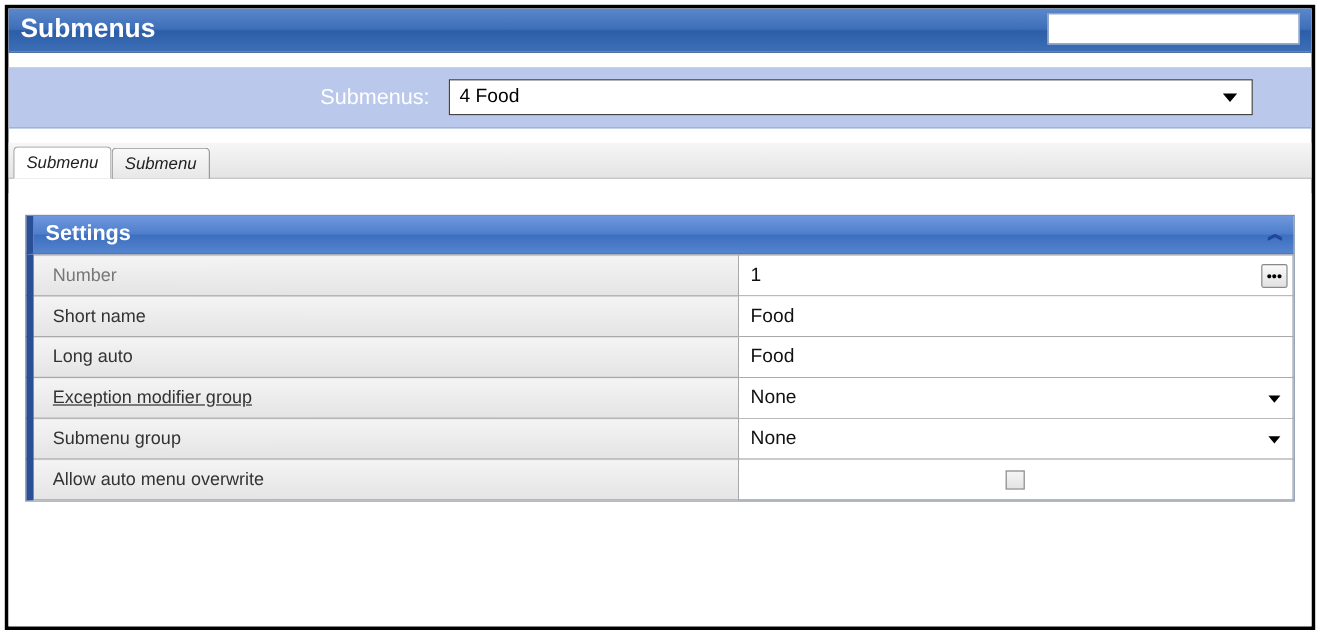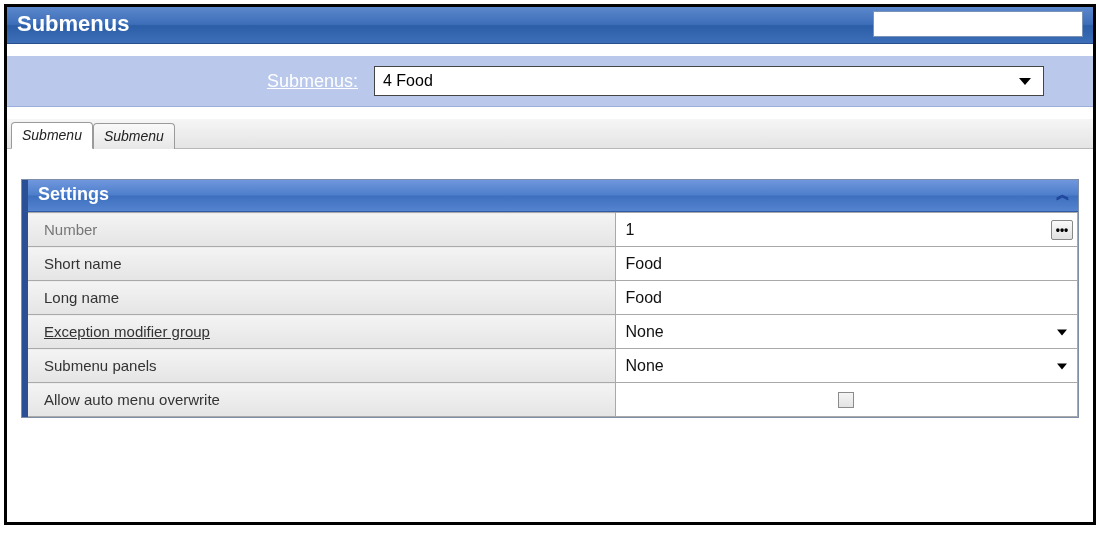--- a/index.html
+++ b/index.html
@@ -45,21 +45,20 @@
     gap: 10px;
     border-bottom: 1px solid #9bb0d8;
   }
   .sub-header .label {
     color: #fff;
     font-size: 18px;
     font-weight: normal;
     width: 345px;
     text-align: right;
     padding-right: 6px;
-    text-decoration: underline;
   }
   .sub-header .select-wrap {
     position: relative;
     width: 670px;
     height: 30px;
     background: #fff;
     border: 1px solid #444;
     display: flex;
     align-items: center;
     padding: 0 8px;
@@ -258,36 +257,36 @@
         </tr>
 
         <tr>
           <td class="label-cell">Short name</td>
           <td class="value-cell">
             <span>Food</span>
           </td>
         </tr>
 
         <tr>
-          <td class="label-cell">Long name</td>
+          <td class="label-cell">Long auto</td>
           <td class="value-cell">
             <span>Food</span>
           </td>
         </tr>
 
         <tr>
           <td class="label-cell link">Exception modifier group</td>
           <td class="value-cell">
             <span>None</span>
             <div class="caret-sm"></div>
           </td>
         </tr>
 
         <tr>
-          <td class="label-cell">Submenu panels</td>
+          <td class="label-cell">Submenu group</td>
           <td class="value-cell">
             <span>None</span>
             <div class="caret-sm"></div>
           </td>
         </tr>
 
         <tr>
           <td class="label-cell">Allow auto menu overwrite</td>
           <td class="value-cell">
             <div class="checkbox"></div>

